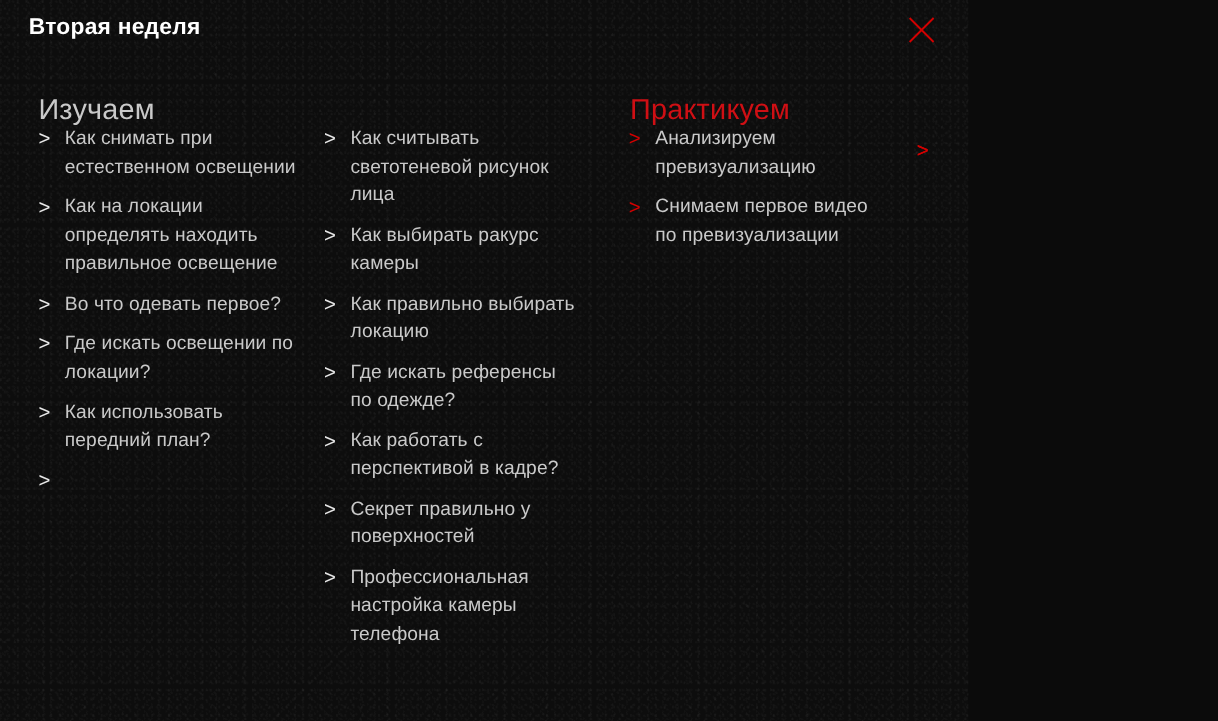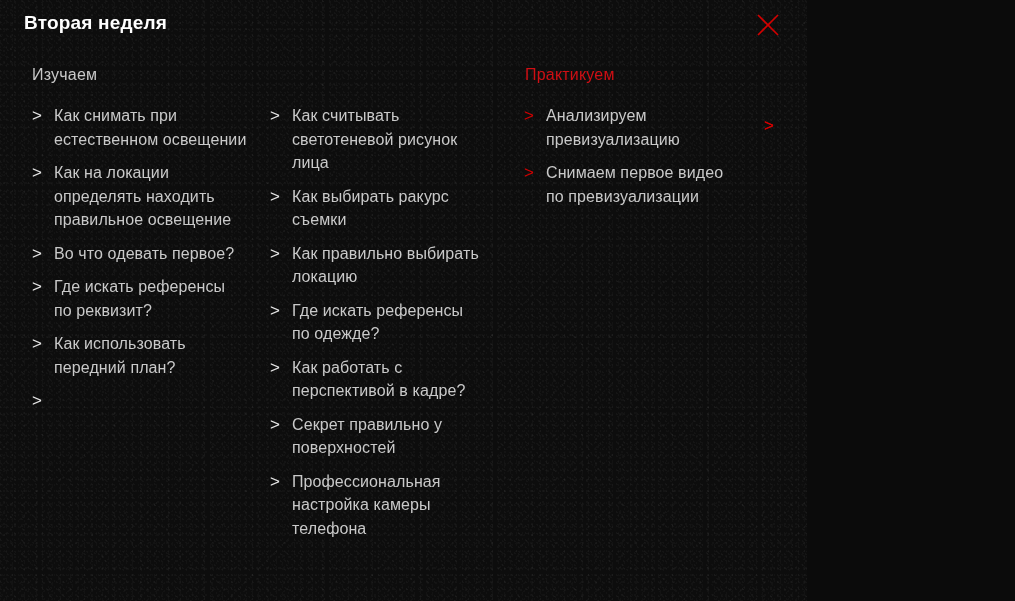--- a/index.html
+++ b/index.html
@@ -60,22 +60,22 @@
     cursor: pointer;
     background: transparent;
     border: 0;
     padding: 0;
   }
   .close-button svg { display: block; }
 
   
   .section-heading {
     position: absolute;
-    top: 66px;
-    font-size: 16px;
+    top: 78px;
+    font-size: 24px;
     font-weight: normal;
     letter-spacing: 0.2px;
     white-space: nowrap;
   }
   .heading-learn {
     left: 32px;
     color: #c9c9c9;
   }
   .heading-practice {
     left: 525px;
@@ -162,41 +162,41 @@
         <li class="list-item">
           <span class="chevron chevron-white">&gt;</span>
           <span class="item-label">Как на локации определять находить правильное освещение</span>
         </li>
         <li class="list-item">
           <span class="chevron chevron-white">&gt;</span>
           <span class="item-label">Во что одевать первое?</span>
         </li>
         <li class="list-item">
           <span class="chevron chevron-white">&gt;</span>
-          <span class="item-label">Где искать референсы по реквизит?</span>
+          <span class="item-label">Где искать освещении по локации?</span>
         </li>
         <li class="list-item">
           <span class="chevron chevron-white">&gt;</span>
           <span class="item-label">Как использовать передний план?</span>
         </li>
         <li class="list-item">
           <span class="chevron chevron-white">&gt;</span>
         </li>
       </ul>
     </div>
 
     <div class="column col-2">
       <ul class="list">
         <li class="list-item">
           <span class="chevron chevron-white">&gt;</span>
           <span class="item-label">Как считывать светотеневой рисунок лица</span>
         </li>
         <li class="list-item">
           <span class="chevron chevron-white">&gt;</span>
-          <span class="item-label">Как выбирать ракурс съемки</span>
+          <span class="item-label">Как выбирать ракурс камеры</span>
         </li>
         <li class="list-item">
           <span class="chevron chevron-white">&gt;</span>
           <span class="item-label">Как правильно выбирать локацию</span>
         </li>
         <li class="list-item">
           <span class="chevron chevron-white">&gt;</span>
           <span class="item-label">Где искать референсы по одежде?</span>
         </li>
         <li class="list-item">

